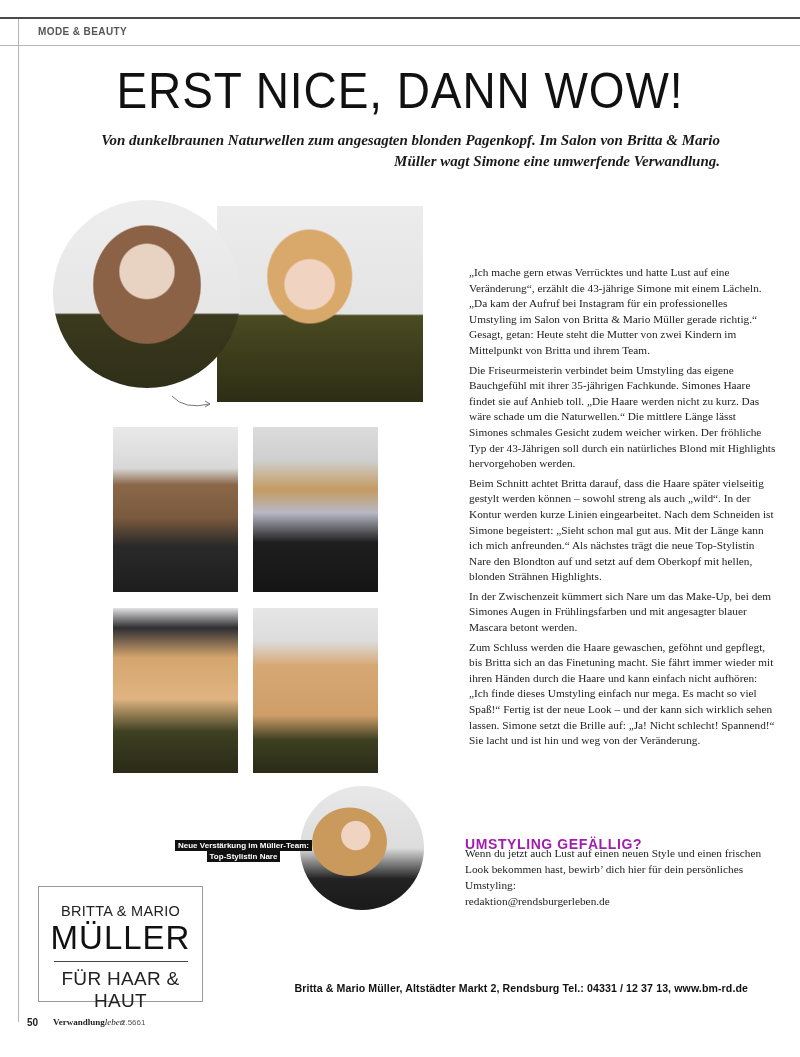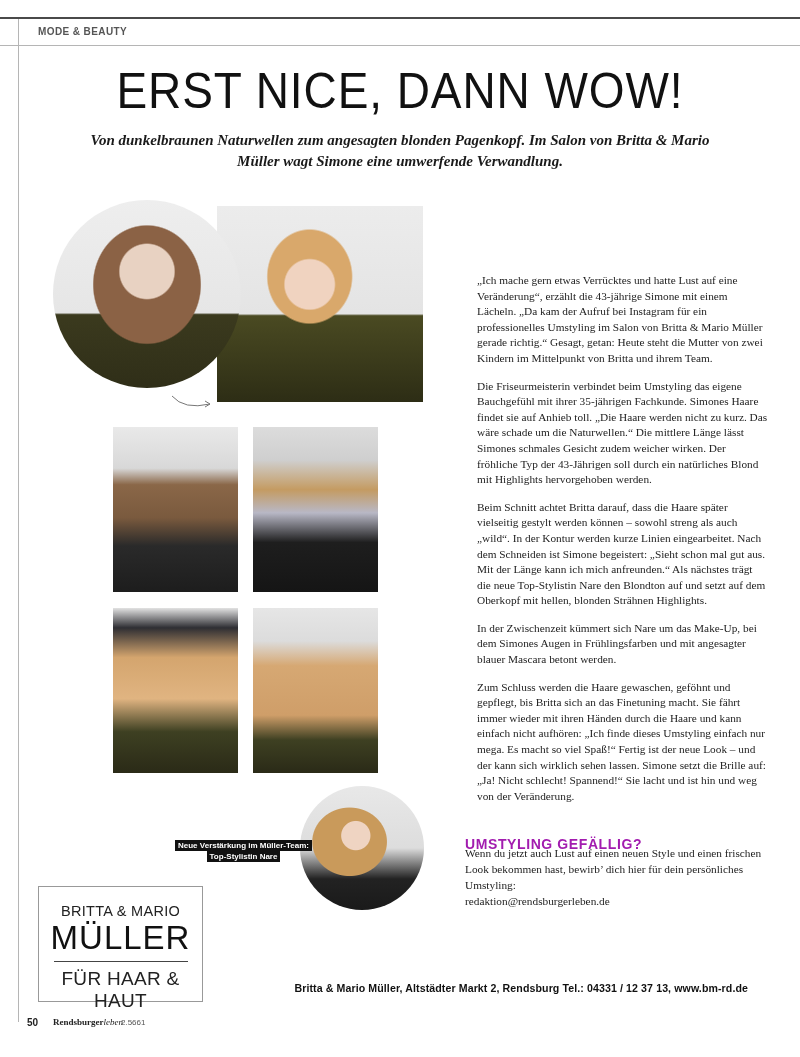--- a/index.html
+++ b/index.html
@@ -5,21 +5,21 @@
     * { box-sizing: border-box; margin: 0; padding: 0; }
     html, body { width: 800px; height: 1057px; background: #ffffff; overflow: hidden; }
     body { position: relative; font-family: "Liberation Serif", serif; color: #1a1a1a; }
 
     .top-rule { position: absolute; left: 0; top: 17px; width: 800px; height: 2px; background: #4a4a4a; }
     .section-rule { position: absolute; left: 0; top: 45px; width: 800px; height: 1px; background: #b5b5b5; }
     .vline { position: absolute; left: 18px; top: 19px; width: 1px; height: 1003px; background: #b5b5b5; }
     .section-label { position: absolute; left: 38px; top: 26px; font-family: "Liberation Sans", sans-serif; font-weight: bold; font-size: 10px; letter-spacing: 0.4px; color: #555; text-align: right; }
 
     .title { position: absolute; left: 0; width: 800px; top: 66px; text-align: center; font-family: "Liberation Sans", sans-serif; font-weight: normal; font-size: 50px; letter-spacing: 1px; color: #111; transform: scaleX(0.92); line-height: 1; }
-    .subtitle { position: absolute; left: 80px; width: 640px; top: 130px; text-align: center; font-family: "Liberation Serif", serif; font-style: italic; font-weight: bold; font-size: 15px; line-height: 21px; color: #1a1a1a; }
+    .subtitle { position: absolute; left: 80px; width: 640px; top: 130px; text-align: right; font-family: "Liberation Serif", serif; font-style: italic; font-weight: bold; font-size: 15px; line-height: 21px; color: #1a1a1a; }
 
     .photo { position: absolute; overflow: hidden; }
     .ph-circle { border-radius: 50%; }
     .ph-before { left: 53px; top: 200px; width: 188px; height: 188px;
       background: radial-gradient(circle at 50% 38%, #e8d2c2 0 18%, transparent 19%),
                   radial-gradient(ellipse at 50% 45%, #8b6245 0 40%, transparent 41%),
                   linear-gradient(180deg, #eeeeee 0%, #e6e6e6 60%, #3b3a1e 61%, #2f2e18 100%); }
     .ph-after { left: 217px; top: 206px; width: 206px; height: 196px;
       background: radial-gradient(circle at 45% 40%, #f0d3c0 0 15%, transparent 16%),
                   radial-gradient(ellipse at 45% 36%, #d9a86b 0 26%, transparent 27%),
@@ -29,21 +29,21 @@
     .ph-g3 { left: 113px; top: 608px; width: 125px; height: 165px; background: linear-gradient(180deg, #e2e2e2 0%, #2e2e33 12%, #d4a56e 30%, #e0b481 55%, #3e4022 75%, #2a2a17 100%); }
     .ph-g4 { left: 253px; top: 608px; width: 125px; height: 165px; background: linear-gradient(180deg, #e6e6e6 0%, #dcdcdc 20%, #d6a873 35%, #cf9e69 65%, #3e4022 80%, #2a2a17 100%); }
     .ph-nare { left: 300px; top: 786px; width: 124px; height: 124px;
       background: radial-gradient(circle at 45% 40%, #efd4c2 0 14%, transparent 15%),
                   radial-gradient(ellipse at 40% 45%, #c99a5b 0 35%, transparent 36%),
                   linear-gradient(180deg, #e8e8e8 0%, #dddddd 50%, #222 75%, #1a1a1a 100%); }
 
     .arrow { position: absolute; left: 170px; top: 392px; width: 44px; height: 20px; }
 
     .body-text { position: absolute; left: 465px; top: 261px; width: 315px; font-family: "Liberation Serif", serif; font-size: 11.3px; line-height: 15.6px; color: #222; }
-    .body-text p { margin: 12px; }
+    .body-text p { margin: 4px; }
 
     .cta-head { position: absolute; left: 465px; top: 836px; font-family: "Liberation Sans", sans-serif; font-weight: bold; font-size: 14px; letter-spacing: 0.6px; color: #a21caf; }
     .cta-text { position: absolute; left: 465px; top: 845px; width: 315px; font-family: "Liberation Serif", serif; font-size: 11.3px; line-height: 16px; color: #222; }
     .cta-text .bold { font-weight: bold; }
 
     .caption { position: absolute; right: 488px; top: 840px; text-align: center; font-family: "Liberation Sans", sans-serif; font-weight: bold; font-size: 8px; line-height: 11px; }
     .caption span { display: inline-block; background: #111; color: #fff; padding: 0 3px; }
 
     .logo-box { position: absolute; left: 38px; top: 886px; width: 165px; height: 116px; border: 1px solid #999; text-align: center; background: #fff; }
     .logo-top { margin-top: 16px; font-family: "Liberation Sans", sans-serif; font-size: 14.5px; letter-spacing: 0.3px; color: #222; }
@@ -106,14 +106,14 @@
 <div class="logo-box">
   <div class="logo-top">BRITTA &amp; MARIO</div>
   <div class="logo-main">MÜLLER</div>
   <div class="logo-rule"></div>
   <div class="logo-bottom">FÜR HAAR &amp; HAUT</div>
 </div>
 
 <div class="footer-address">Britta &amp; Mario Müller, Altstädter Markt 2, Rendsburg Tel.: 04331 / 12 37 13, www.bm-rd.de</div>
 
 <div class="page-num">50</div>
-<div class="mag-name"><span>Rendsburger</span><i>leben</i></div>
+<div class="mag-name"><span>Verwandlung</span><i>leben</i></div>
 <div class="issue">2.5661</div>
 
 </body></html>

